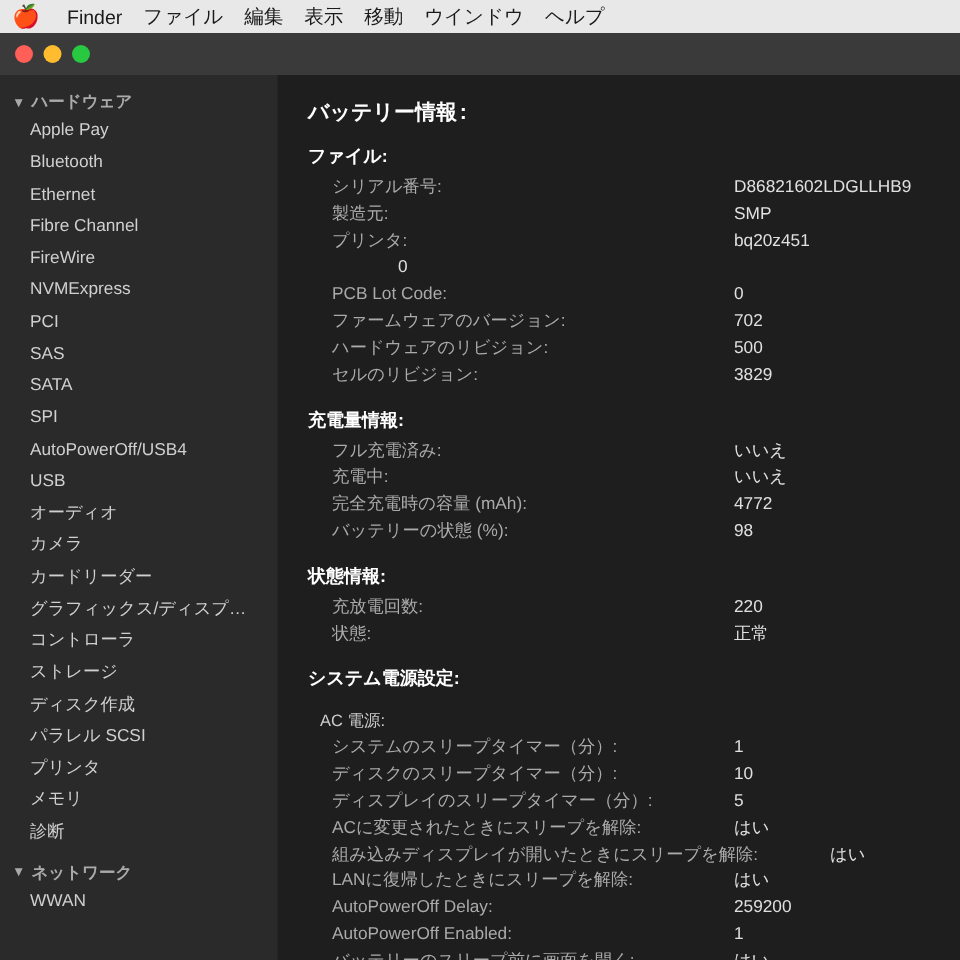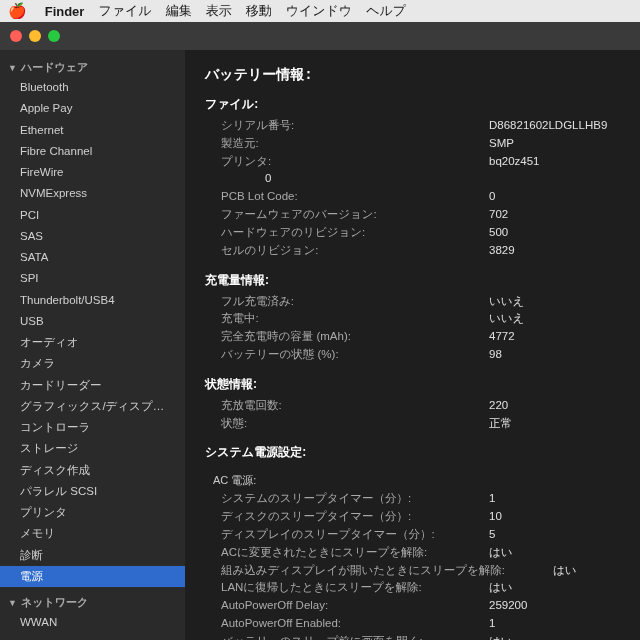--- a/index.html
+++ b/index.html
@@ -28,21 +28,21 @@
     .menubar-apple {
       font-size: 15px;
       color: #1a1a1a;
       margin-right: 4px;
     }
     .menubar-item {
       cursor: default;
       white-space: nowrap;
     }
     .menubar-item.bold {
-      font-weight: 700;
+      font-weight: 400;
       text-align: right;
     }
 
     
     .window {
       width: 100%;
       height: 618px;
       display: flex;
       flex-direction: column;
     }
@@ -176,44 +176,43 @@
   </div>
 
   <div class="content">
 
     <div class="sidebar">
       <div class="sidebar-section">
         <div class="sidebar-group-label">
           <span class="chevron">▼</span>
           <span>ハードウェア</span>
         </div>
+        <div class="sidebar-item">Apple Pay</div>
         <div class="sidebar-item">Bluetooth</div>
-        <div class="sidebar-item">Apple Pay</div>
         <div class="sidebar-item">Ethernet</div>
         <div class="sidebar-item">Fibre Channel</div>
         <div class="sidebar-item">FireWire</div>
         <div class="sidebar-item">NVMExpress</div>
         <div class="sidebar-item">PCI</div>
         <div class="sidebar-item">SAS</div>
         <div class="sidebar-item">SATA</div>
         <div class="sidebar-item">SPI</div>
-        <div class="sidebar-item">Thunderbolt/USB4</div>
+        <div class="sidebar-item">AutoPowerOff/USB4</div>
         <div class="sidebar-item">USB</div>
         <div class="sidebar-item">オーディオ</div>
         <div class="sidebar-item">カメラ</div>
         <div class="sidebar-item">カードリーダー</div>
         <div class="sidebar-item">グラフィックス/ディスプレイ</div>
         <div class="sidebar-item">コントローラ</div>
         <div class="sidebar-item">ストレージ</div>
         <div class="sidebar-item">ディスク作成</div>
         <div class="sidebar-item">パラレル SCSI</div>
         <div class="sidebar-item">プリンタ</div>
         <div class="sidebar-item">メモリ</div>
         <div class="sidebar-item">診断</div>
-        <div class="sidebar-item selected">電源</div>
       </div>
 
       <div class="sidebar-section">
         <div class="sidebar-group-label">
           <span class="chevron">▼</span>
           <span>ネットワーク</span>
         </div>
         <div class="sidebar-item">WWAN</div>
 
       </div>

